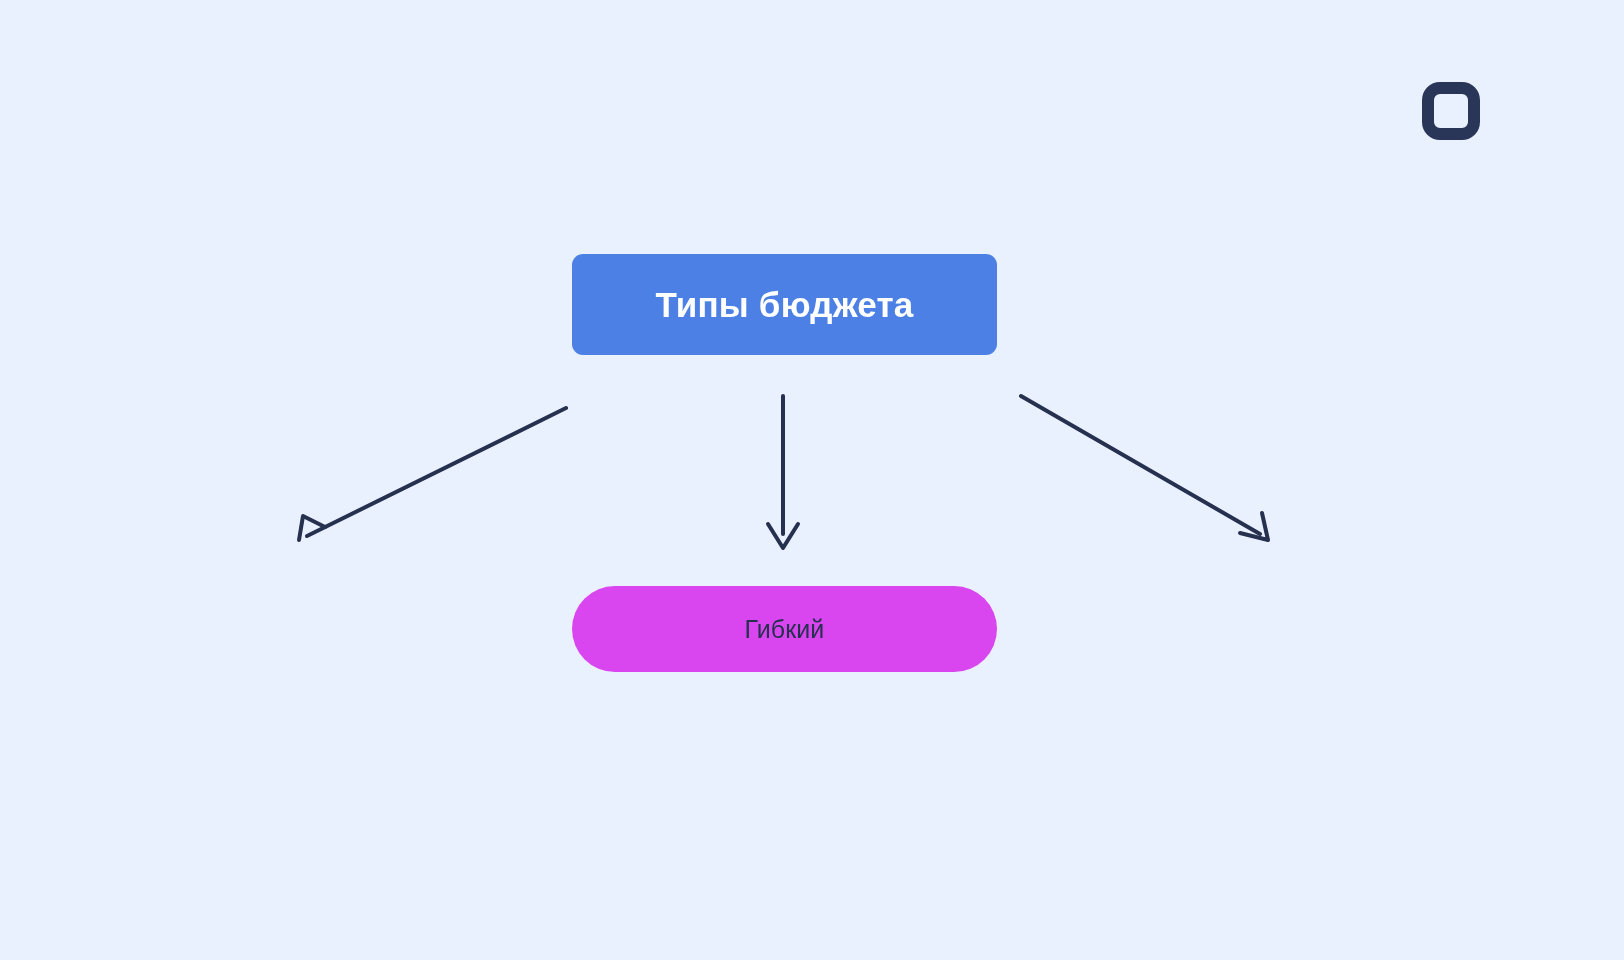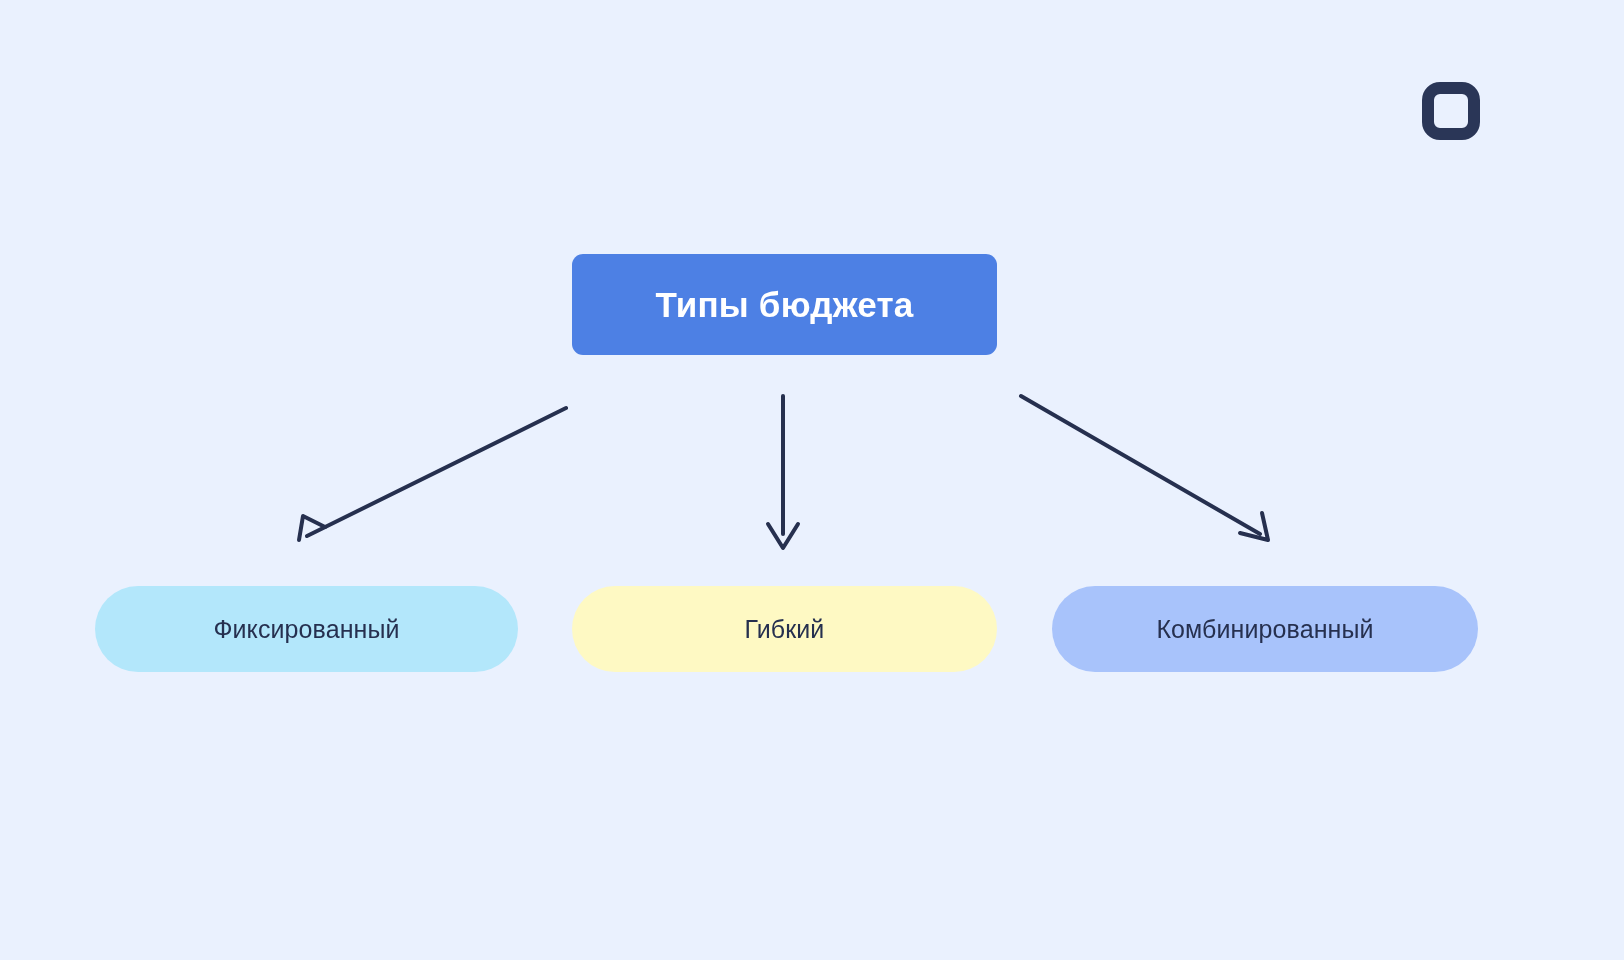--- a/index.html
+++ b/index.html
@@ -76,21 +76,21 @@
   #leaf-fixed {
     left: 95px;
     top: 586px;
     width: 423px;
     background: #b3e7fb;
   }
   #leaf-flexible {
     left: 572px;
     top: 586px;
     width: 425px;
-    background: #fef9c3;
+    background: #d946ef;
   }
   #leaf-combined {
     left: 1052px;
     top: 586px;
     width: 426px;
     background: #a8c3fb;
   }
 </style>
 </head>
 <body>
@@ -127,25 +127,19 @@
         <line x1="1021" y1="396" x2="1260" y2="534" stroke-width="4"></line>
         <polyline points="1240,533 1268,540 1262,513" stroke-width="4"></polyline>
       </g>
     </g>
   </svg>
 
   <div class="node" id="root-node">
     <span class="node-label">Типы бюджета</span>
   </div>
 
-  <div class="node leaf" id="leaf-fixed">
-    <span class="node-label">Фиксированный</span>
-  </div>
 
   <div class="node leaf" id="leaf-flexible">
     <span class="node-label">Гибкий</span>
   </div>
 
-  <div class="node leaf" id="leaf-combined">
-    <span class="node-label">Комбинированный</span>
-  </div>
 
 </div>
 
 </body></html>

